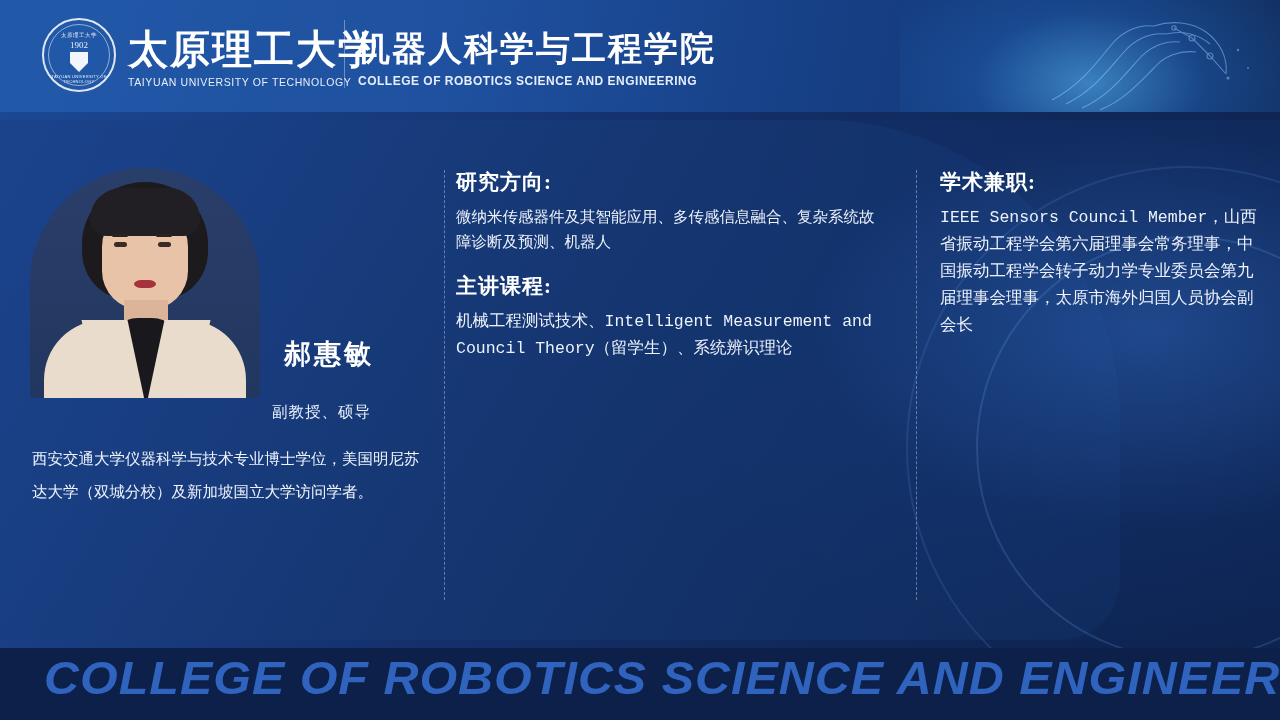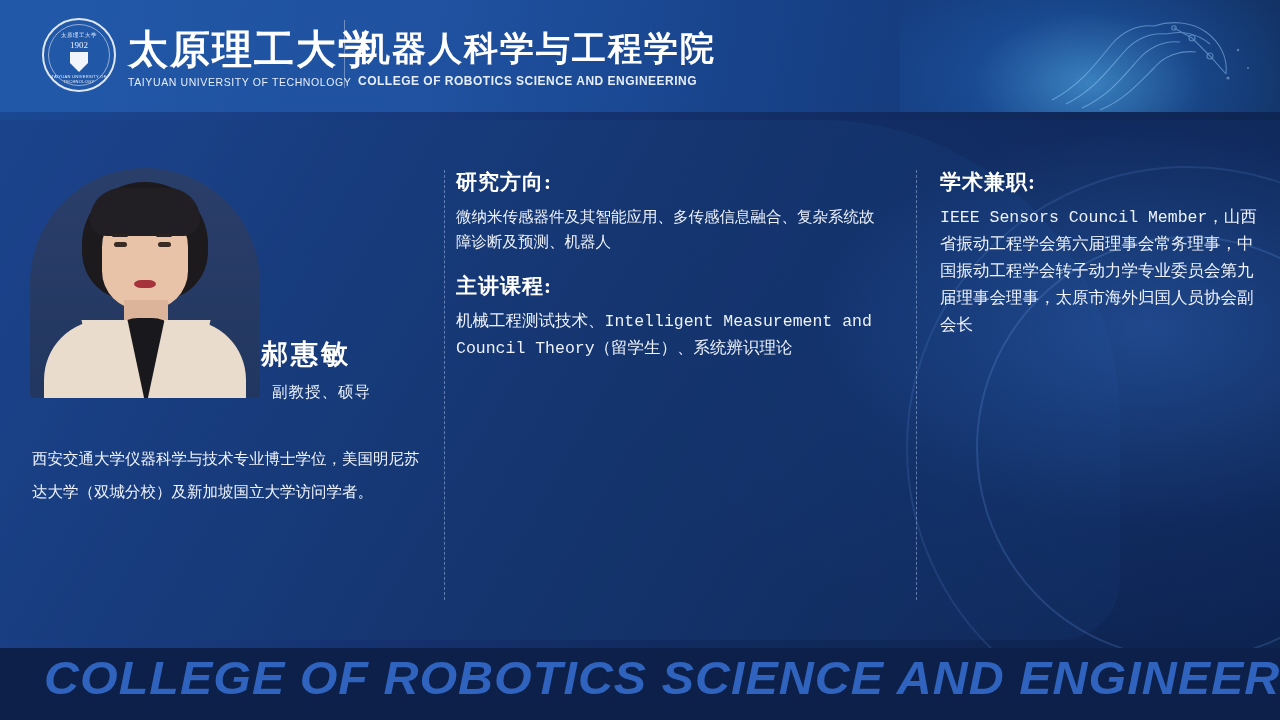--- a/index.html
+++ b/index.html
@@ -241,31 +241,31 @@
   .p-lapel-r {
     position: absolute;
     left: 126px; top: 152px;
     width: 46px; height: 80px;
     background: #e9dccd;
     transform: skewX(-12deg);
   }
 
   .name {
     position: absolute;
-    left: 261px; top: 336px;
+    left: 284px; top: 336px;
     font-family: Liberation Serif, serif;
     font-weight: bold;
     font-size: 27px;
     color: #ffffff;
     letter-spacing: 3px;
     text-align: right;
   }
   .title-line {
     position: absolute;
-    left: 272px; top: 382px;
+    left: 272px; top: 402px;
     font-size: 15.5px;
     color: #eaf1fc;
     letter-spacing: 1px;
   }
   .bio {
     position: absolute;
     left: 32px; top: 442px;
     width: 400px;
     font-size: 15.5px;
     line-height: 33px;

